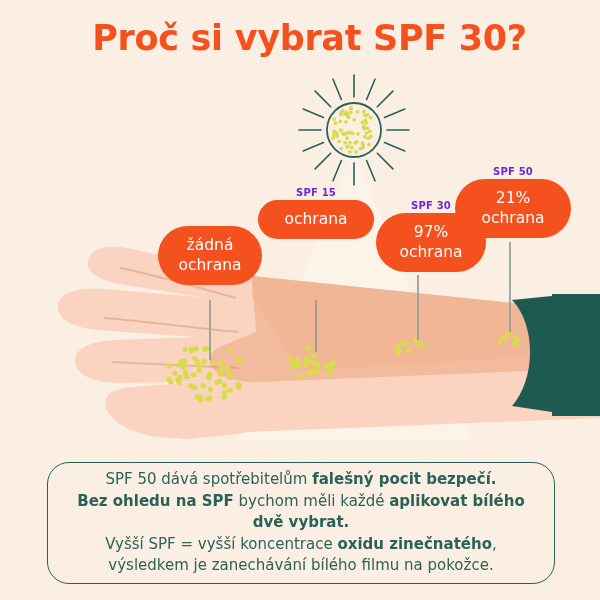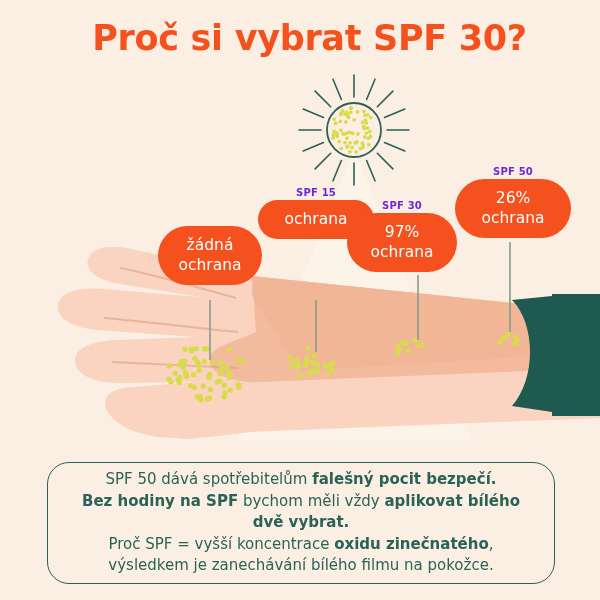--- a/index.html
+++ b/index.html
@@ -60,21 +60,21 @@
     line-height:20px;
     padding:9px 14px 10px 14px;
     font-weight:400;
     white-space:nowrap;
   }
   .badge-pill .pct { display:block; }
   .badge-pill .prot { display:block; }
 
   #g0 { left:158px; top:226px; width:104px; }
   #g15 { left:258px; top:180px; width:116px;margin-top:7px; }
-  #g30 { left:347px; top:200px; width:110px; }
+  #g30 { left:376px; top:200px; width:110px; }
   #g50 { left:455px; top:166px; width:116px; }
 
   
   #textbox {
     position:absolute;
     left:47px; top:462px;
     width:508px; height:122px;
     border:1.6px solid #2A6257;
     border-radius:22px;
     background:transparent;
@@ -333,27 +333,27 @@
     <div class="badge-label">SPF 30</div>
     <div class="badge-pill">
       <span class="pct">97%</span>
       <span class="prot">ochrana</span>
     </div>
   </div>
 
   <div class="badge-group" id="g50">
     <div class="badge-label">SPF 50</div>
     <div class="badge-pill">
-      <span class="pct">26%</span>
+      <span class="pct">21%</span>
       <span class="prot">ochrana</span>
     </div>
   </div>
 
   <div id="textbox"></div>
   <div id="textbox-inner">
     <p><span>SPF 50 dává spotřebitelům </span><b>falešný pocit bezpečí.</b></p>
-    <p><b>Bez hodiny na SPF</b><span> bychom měli vždy </span><b>aplikovat bílého</b></p>
+    <p><b>Bez ohledu na SPF</b><span> bychom měli každé </span><b>aplikovat bílého</b></p>
     <p><b>dvě vybrat.</b></p>
-    <p><span>Proč SPF = vyšší koncentrace </span><b>oxidu zinečnatého</b><span>,</span></p>
+    <p><span>Vyšší SPF = vyšší koncentrace </span><b>oxidu zinečnatého</b><span>,</span></p>
     <p><span>výsledkem je zanechávání bílého filmu na pokožce.</span></p>
   </div>
 
 </div>
 
 </body></html>

